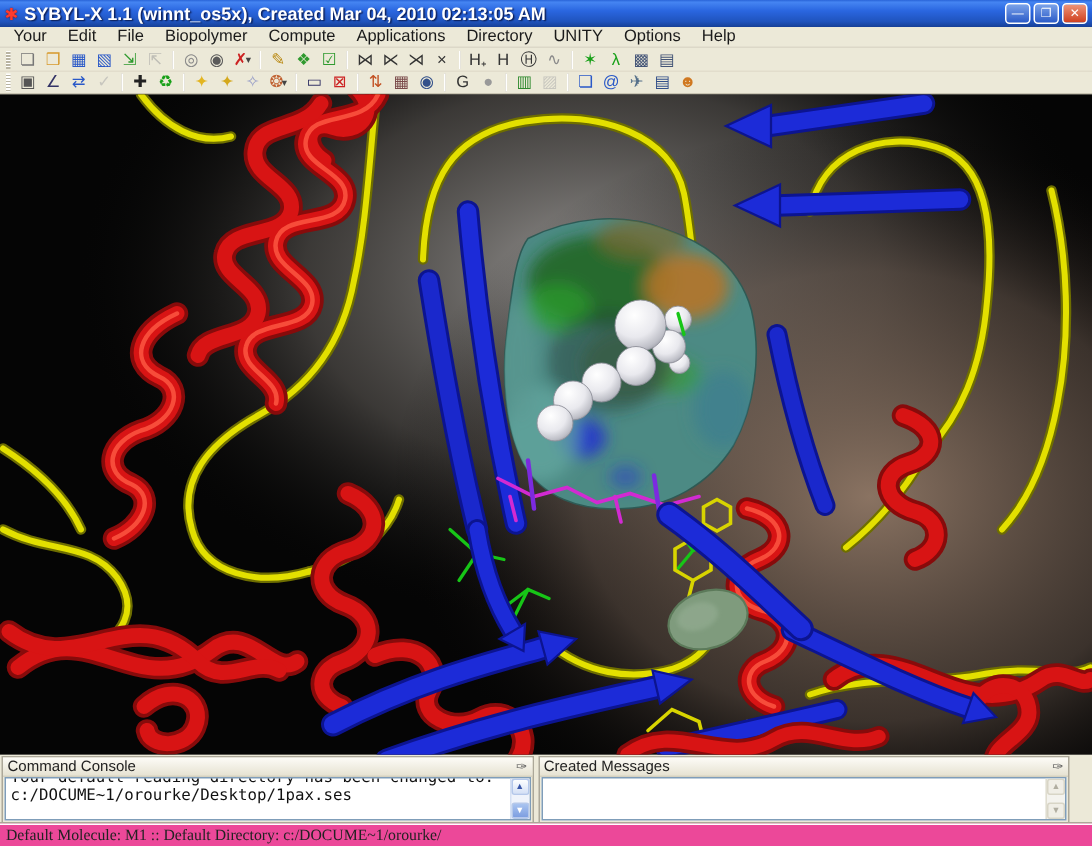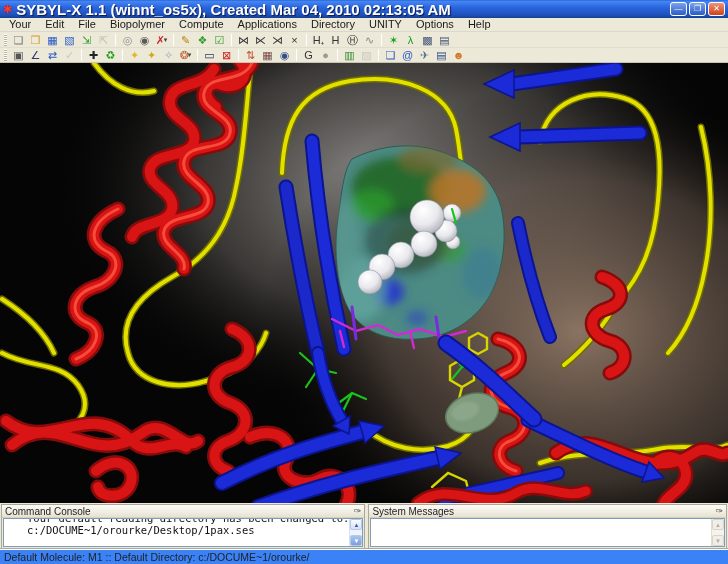--- a/index.html
+++ b/index.html
@@ -7,21 +7,21 @@
   body { font-family:"Liberation Sans", sans-serif; background:#ece9d8; }
   .window { width:728px; height:564px; display:flex; flex-direction:column; }
 
   
   .titlebar {
     height:18px; flex:0 0 18px; display:flex; align-items:center; padding:0 3px;
     background:linear-gradient(180deg,#2964d8 0%,#4585f2 8%,#2a66e0 40%,#1f53bd 80%,#16folder 100%);
     background:linear-gradient(180deg,#2964d8 0%,#4585f2 8%,#2a66e0 40%,#1f53bd 80%,#163f96 100%);
   }
   .app-icon { color:#ff3b2e; font-size:11px; margin-right:4px; text-shadow:0 0 1px #600; }
-  .title-text { color:#fff; font-size:15px; font-weight:bold; text-shadow:1px 1px 1px rgba(0,0,30,.7);
+  .title-text { color:#fff; font-size:12px; font-weight:bold; text-shadow:1px 1px 1px rgba(0,0,30,.7);
     white-space:nowrap; overflow:hidden; flex:1; }
   .winbtns { display:flex; gap:2px; }
   .wbtn { width:17px; height:14px; border:1px solid #fff; border-radius:3px; color:#fff;
     font-size:8px; line-height:12px; text-align:center; cursor:default;
     background:linear-gradient(180deg,#7ba2e8,#2b5bc8); }
   .wbtn.close { background:linear-gradient(180deg,#ee9478,#cf3f1e); }
 
   
   .menubar { height:14px; flex:0 0 14px; display:flex; align-items:center;
     background:#ece9d8; border-bottom:1px solid #dcd8c8; padding-left:2px; }
@@ -38,42 +38,42 @@
   .tcaret { font-size:7px; color:#444; margin-left:-1px; }
   .tsep { width:1px; height:12px; background:#aca899; border-right:1px solid #fff; margin:0 3px; }
   .tgrip { width:3px; height:12px; margin:0 3px 0 1px;
     background:repeating-linear-gradient(180deg,#fff 0 1px,#b9b4a2 1px 2px); }
 
   
   .viewport { flex:0 0 440px; height:440px; background:#000; position:relative; }
   .viewport svg { display:block; }
 
   
-  .panels { flex:0 0 46px; height:46px; display:flex; gap:3px; background:#ece9d8; padding:1px 1px 0 1px; }
+  .panels { flex:0 0 46px; height:46px; display:flex; gap:3px; background:#ece9d8; padding:1px 15px 0 1px; }
   .panel { flex:1; border:1px solid #aca899; background:#ece9d8; display:flex; flex-direction:column; }
   .phead { height:13px; flex:0 0 13px; display:flex; align-items:center; justify-content:space-between;
     padding:0 3px; background:linear-gradient(180deg,#fdfcf7,#e6e2d2); border-bottom:1px solid #d5d1c0; }
   .ptitle { font-size:10px; color:#222; }
   .pin { font-size:9px; color:#555; }
   .pbody { flex:1; background:#fff; border:1px solid #7f9db9; margin:0 1px 1px 1px; display:flex; overflow:hidden; }
   .console-clip { flex:1; overflow:hidden; position:relative; }
-  .console-scroll { margin-top:-7px; padding-left:3px;margin-left:20px; }
+  .console-scroll { margin-top:-7px; padding-left:3px; }
   .cline { font-family:"DejaVu Sans Mono","Liberation Mono",monospace; font-size:10.5px; line-height:12px;
     color:#111; white-space:nowrap; }
   .vscroll { flex:0 0 13px; display:flex; flex-direction:column; border-left:1px solid #d5e0f3; background:#eff3fb; }
   .sbtn { height:11px; flex:0 0 11px; display:flex; align-items:center; justify-content:center;
     font-size:6px; color:#3a57a8; background:linear-gradient(180deg,#fdfefe,#d4e0f6); border:1px solid #b5c8ea; border-radius:2px; }
   .sbtn.hot { background:linear-gradient(180deg,#a9c4f0,#7c9de0); color:#fff; }
   .strack { flex:1; }
   .vscroll.gray { background:#f4f3ee; border-left:1px solid #e0ddd0; }
   .vscroll.gray .sbtn { color:#b0ada0; background:#f0eee6; border-color:#d8d5c6; }
 
   
-  .statusbar { flex:0 0 15px; height:15px; background:#3b82f6; border-top:1px solid #fff;
-    box-shadow:0 -1px 0 #aca899; display:flex; align-items:center; padding-left:4px; }
+  .statusbar { flex:0 0 15px; height:15px; background:#ec4899; border-top:1px solid #fff;
+    box-shadow:0 -1px 0 #aca899; display:flex; align-items:center; padding-left:4px;font-family:Liberation Serif, serif; }
   .status-text { font-size:10.5px; color:#222; white-space:nowrap; }
 </style>
 </head>
 <body>
 
 <div class="window">
 
   <div class="titlebar">
     <span class="app-icon">✱</span>
     <span class="title-text">SYBYL-X 1.1 (winnt_os5x), Created Mar 04, 2010 02:13:05 AM</span>
@@ -530,21 +530,21 @@
         <div class="vscroll">
           <span class="sbtn">▲</span>
           <span class="strack"></span>
           <span class="sbtn hot">▼</span>
         </div>
       </div>
     </div>
 
     <div class="panel">
       <div class="phead">
-        <span class="ptitle">System Messages</span>
+        <span class="ptitle">Created Messages</span>
         <span class="pin">✑</span>
       </div>
       <div class="pbody">
         <div class="console-clip"></div>
         <div class="vscroll gray">
           <span class="sbtn">▲</span>
           <span class="strack"></span>
           <span class="sbtn">▼</span>
         </div>
       </div>

